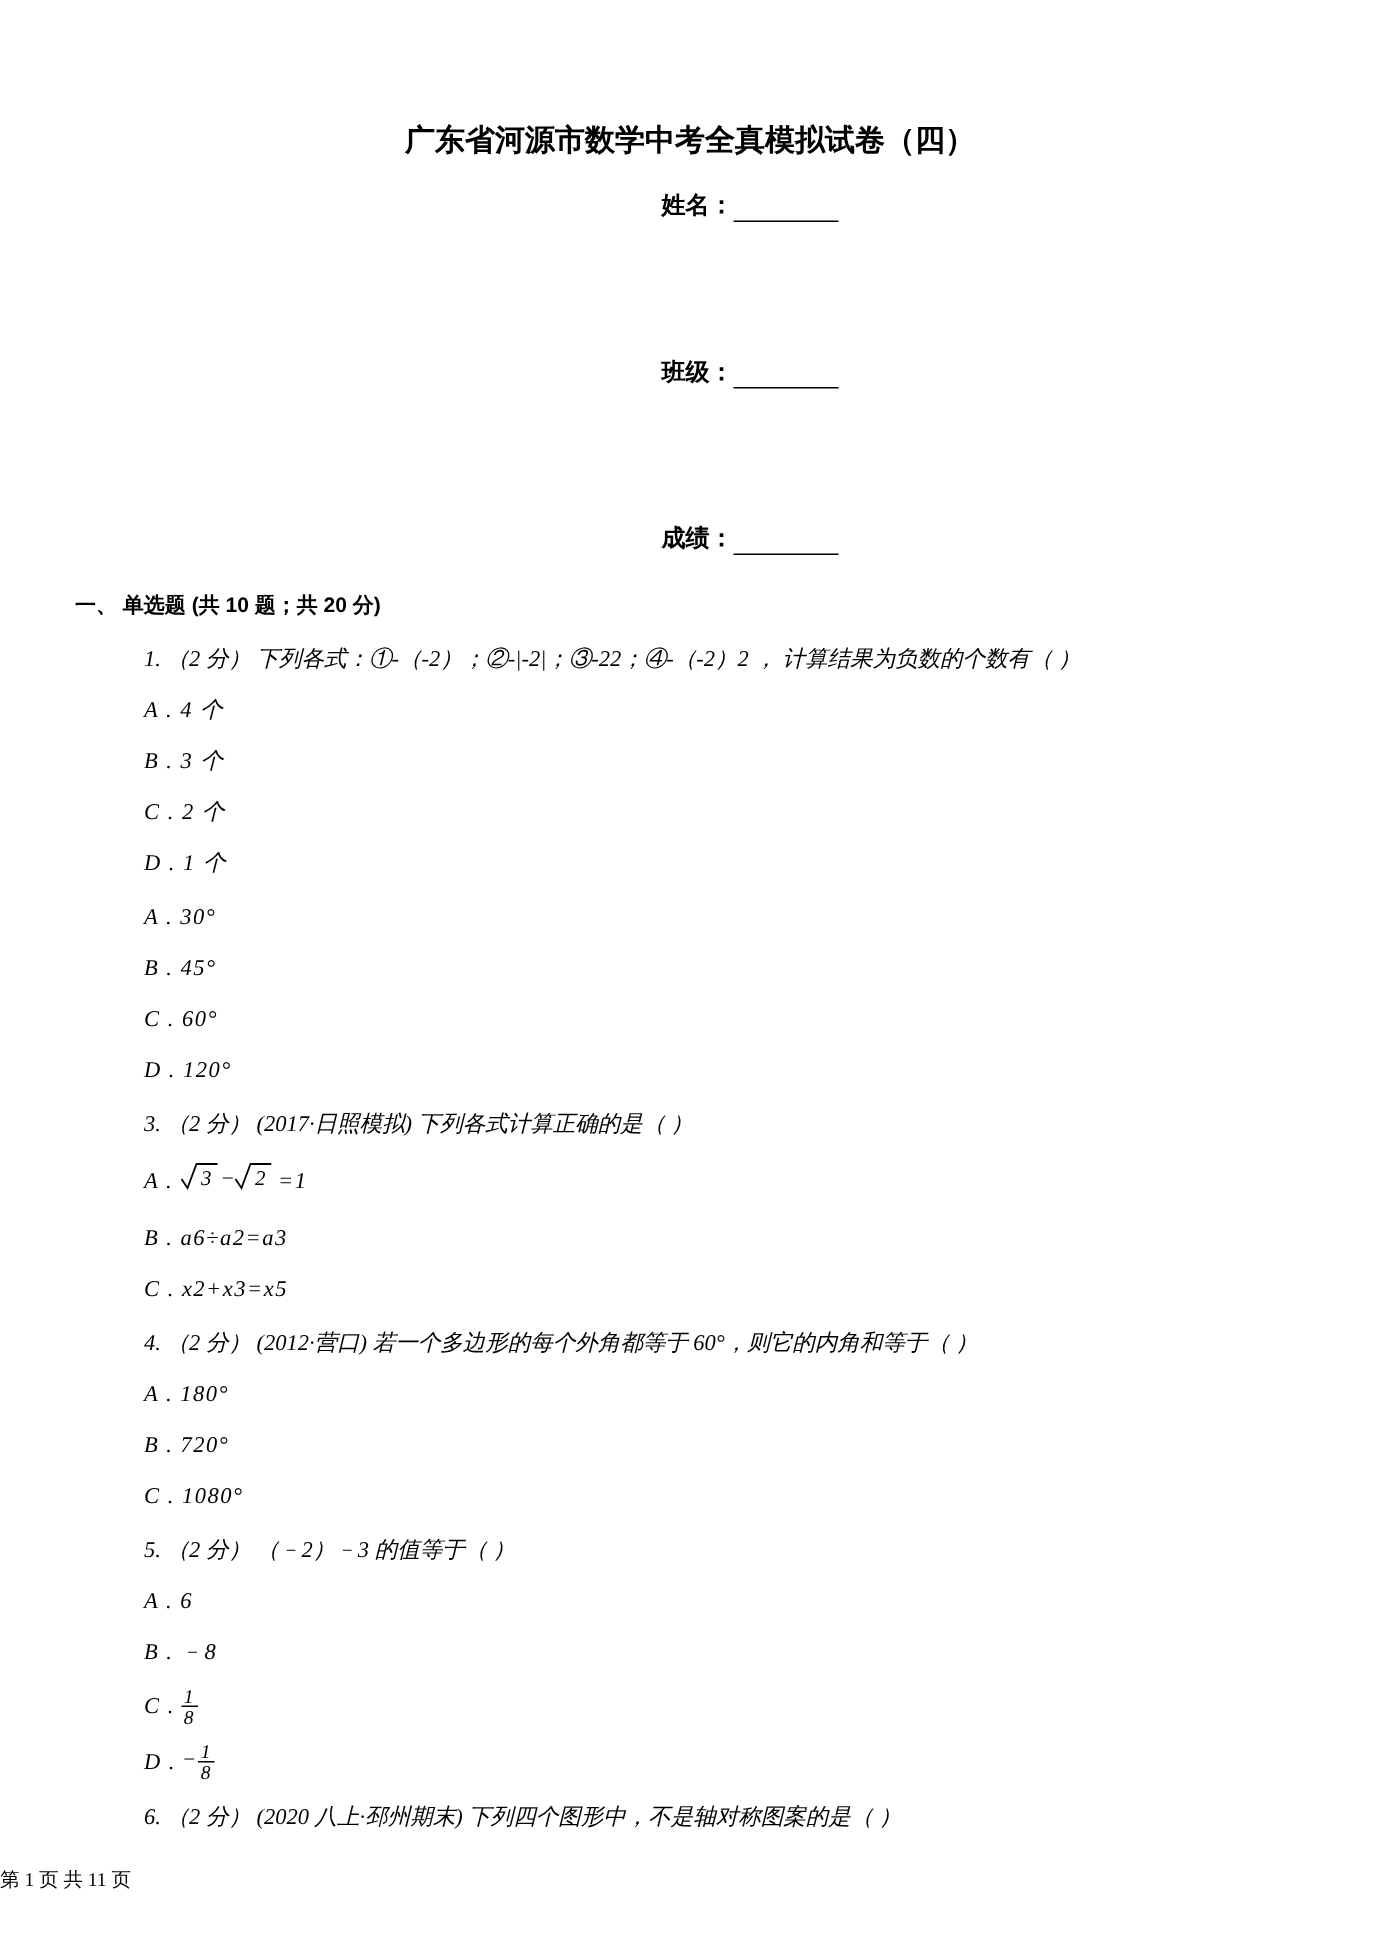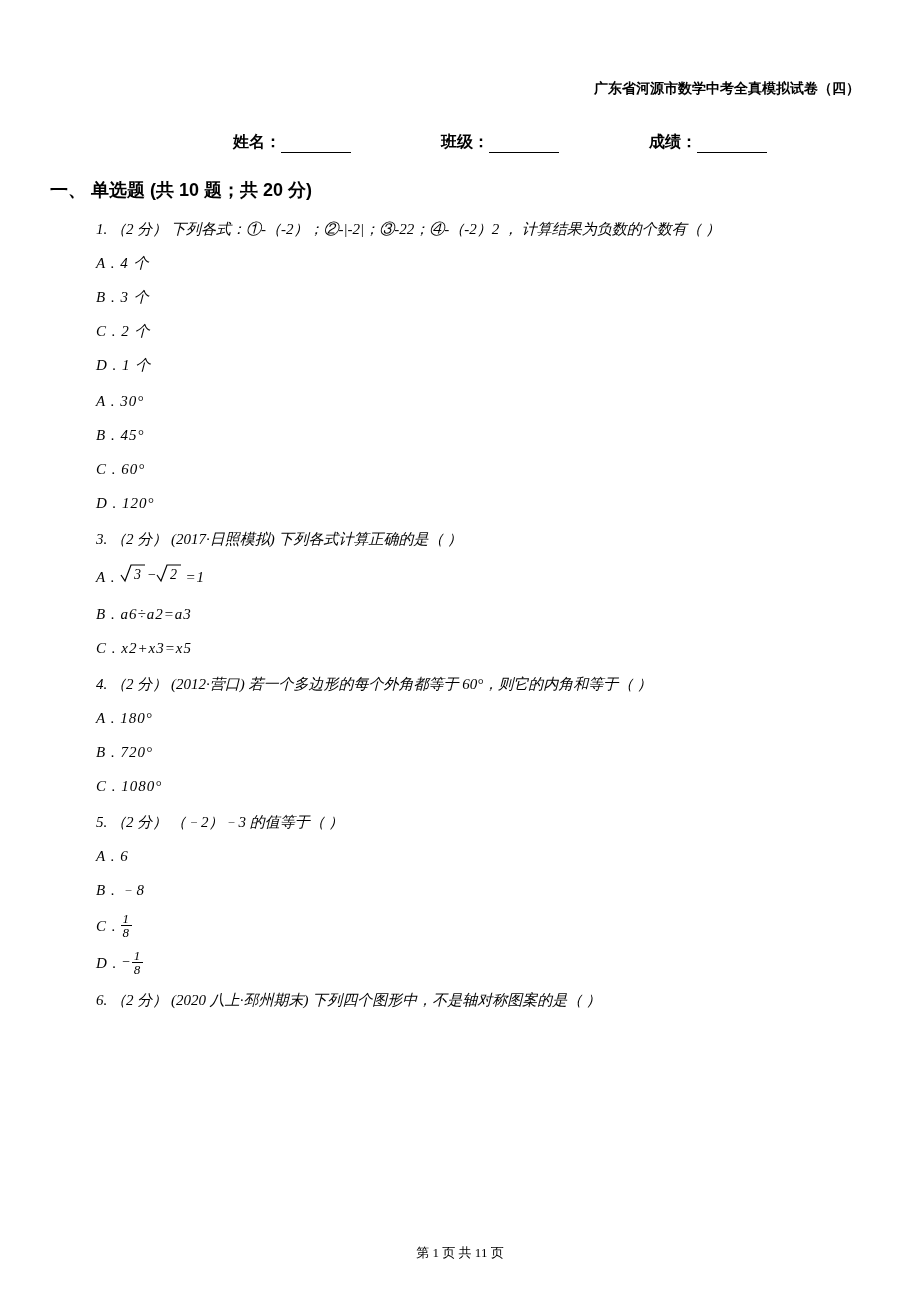--- a/index.html
+++ b/index.html
@@ -10,49 +10,50 @@
     body {
       width: 920px;
       height: 1302px;
       background: #ffffff;
       font-family: "SimSun", "宋体", serif;
       color: #000000;
       position: relative;
       padding: 80px 60px 40px 60px;
     }
     .title {
-      text-align: right;
-      font-size: 14px;
+      text-align: center;
+      font-size: 20px;
       font-weight: bold;
       font-family: "SimHei", "黑体", sans-serif;
-      margin-bottom: 34px;
+      margin-bottom: 20px;
     }
     .info-line {
       text-align: center;
       font-size: 16px;
       font-family: "SimHei", "黑体", sans-serif;
       font-weight: bold;
       margin-bottom: 25px;
       display: flex;
       justify-content: center;
       gap: 90px;
       padding-left: 80px;
+      flex-direction: column;
     }
     .info-item {
       display: inline-block;
     }
     .blank {
       display: inline-block;
       border-bottom: 1px solid #000;
       width: 70px;
       height: 16px;
       vertical-align: bottom;
     }
     .section-header {
-      font-size: 18px;
+      font-size: 14px;
       font-weight: bold;
       font-family: "SimHei", "黑体", sans-serif;
       margin-bottom: 15px;
       margin-left: -10px;
     }
     .question {
       font-size: 15px;
       line-height: 1.6;
       margin-bottom: 12px;
       margin-left: 36px;
@@ -95,21 +96,20 @@
     .neg-fraction {
       display: inline-flex;
       align-items: center;
       vertical-align: middle;
     }
     .footer {
       position: absolute;
       bottom: 40px;
       left: 0;
       right: 0;
-      text-align: center;
       font-size: 13px;
       font-family: "SimSun", "宋体", serif;
     }
   </style>
 </head>
 <body>
 
 <div class="title">广东省河源市数学中考全真模拟试卷（四）</div>
 
 <div class="info-line">

